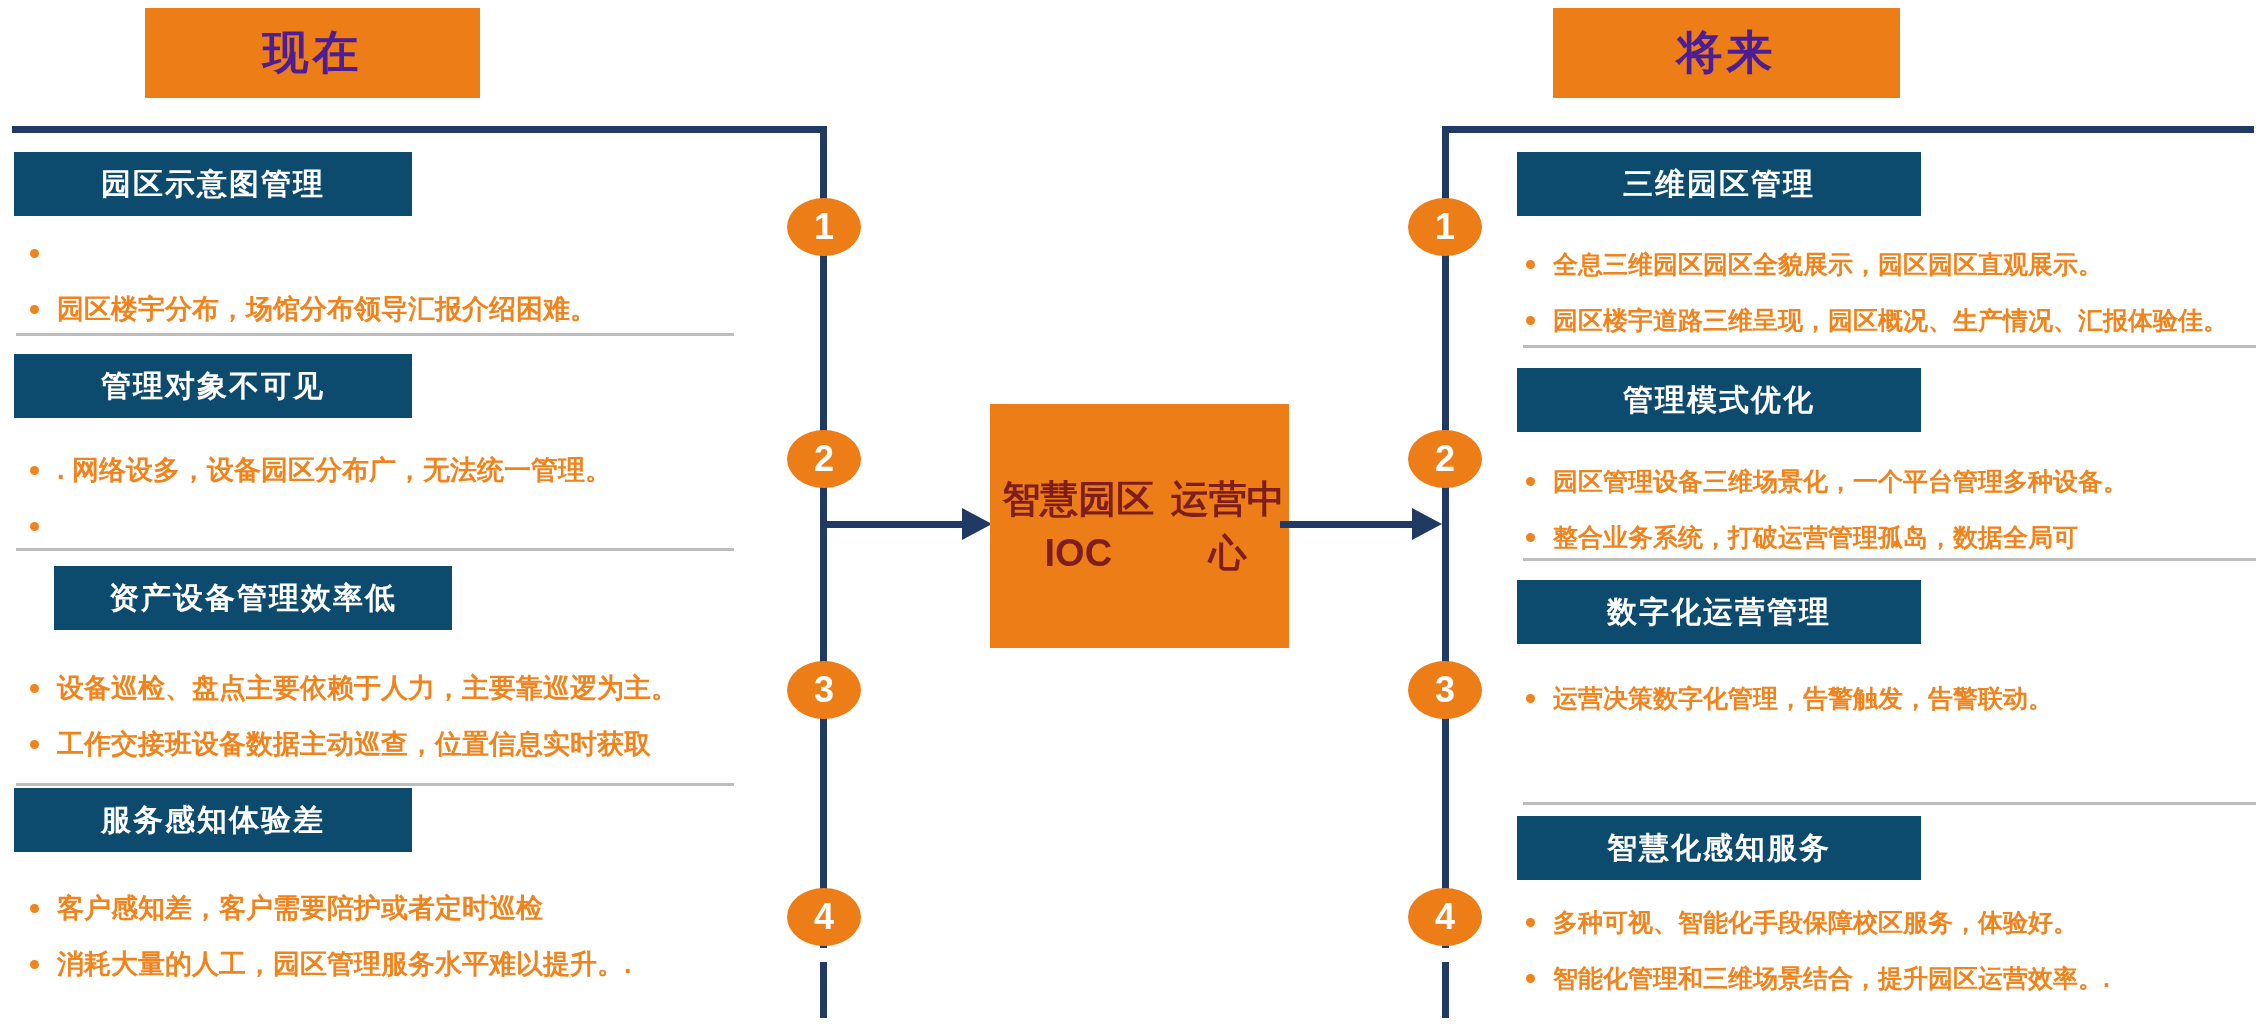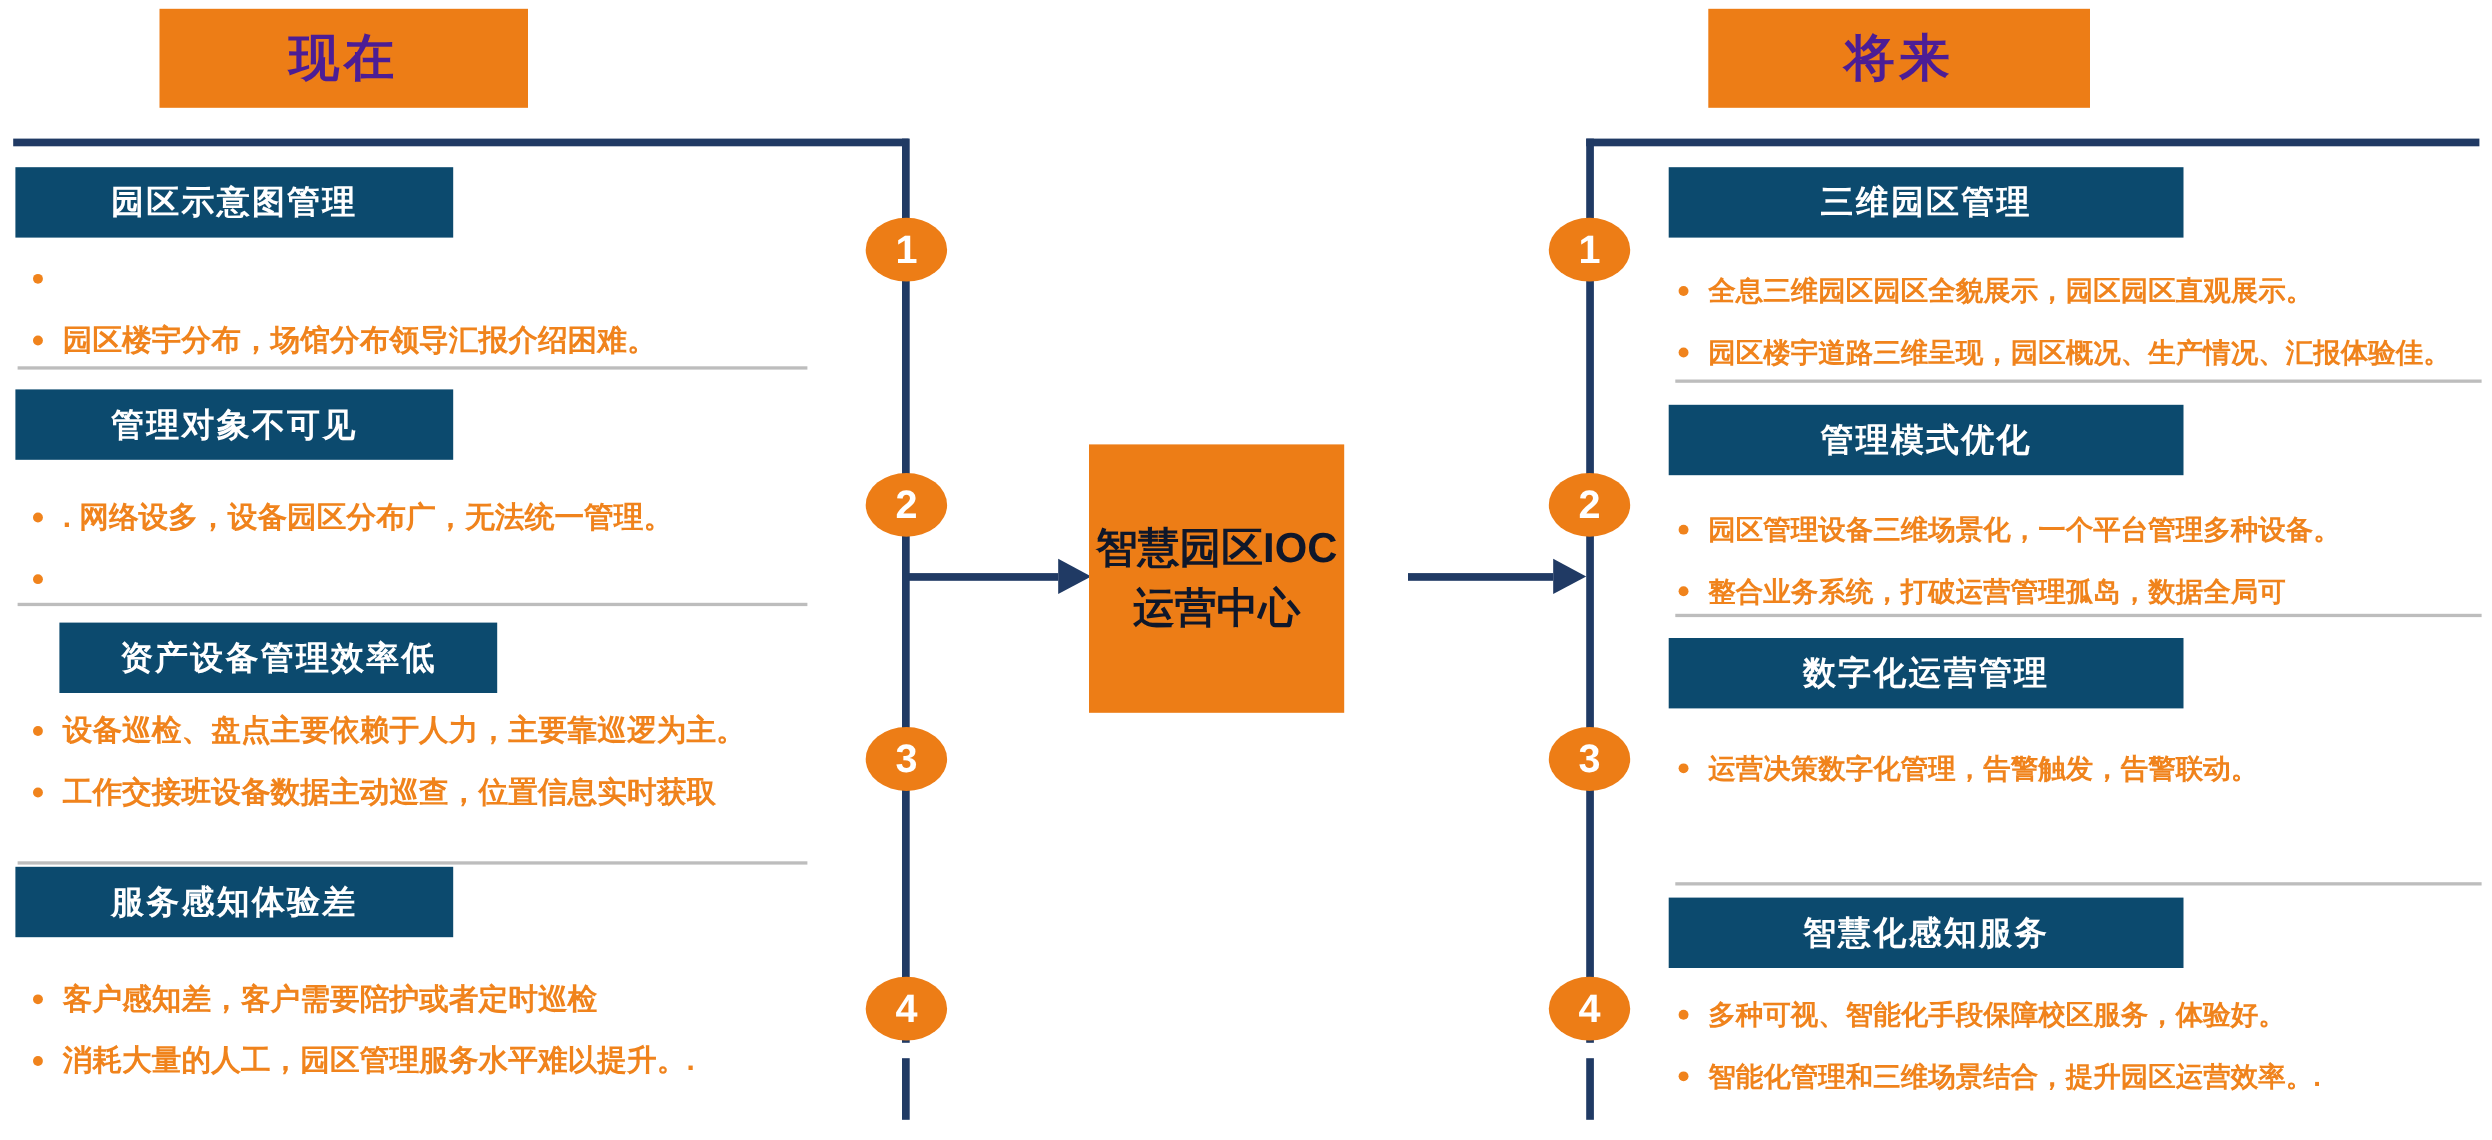--- a/index.html
+++ b/index.html
@@ -26,22 +26,22 @@
   
   .badge{
     position:absolute;width:74px;height:58px;border-radius:50%;
     background:#ED7D16;color:#fff;display:flex;align-items:center;justify-content:center;
     font-size:36px;
   }
   .bl{left:787px;} .br{left:1408px;}
   .row1{top:198px;} .row2{top:430px;} .row3{top:661px;} .row4{top:888px;}
   
   .center-box{
-    position:absolute;left:990px;top:404px;width:232px;height:244px;
-    background:#ED7D16;color:#0f172a;display:flex;flex-direction:column;
+    position:absolute;left:990px;top:404px;width:299px;height:244px;
+    background:#ED7D16;color:#7f1d1d;display:flex;flex-direction:row;
     align-items:center;justify-content:center;font-size:38px;line-height:54px;
     text-align:center;
   }
   
   .arrow-shaft{position:absolute;height:7px;background:#203A64;top:521px;}
   .shaft-l{left:826px;width:136px;}
   .shaft-r{left:1280px;width:132px;}
   .arrow-head{
     position:absolute;width:0;height:0;top:508px;
     border-top:16px solid transparent;border-bottom:16px solid transparent;
@@ -49,28 +49,28 @@
   }
   .head-l{left:962px;}
   .head-r{left:1412px;}
   
   .sec-title{
     position:absolute;background:#0c4a6e;color:#fff;height:64px;
     display:flex;align-items:center;justify-content:center;
     font-size:30px;letter-spacing:2px;
   }
   .sec-title.L{left:14px;width:398px;}
-  .sec-title.R{left:1517px;width:468px;}
+  .sec-title.R{left:1517px;width:404px;}
   .t-l1{top:152px;} .t-l2{top:354px;} .t-l3{top:566px;margin-left:40px;} .t-l4{top:788px;}
   .t-r1{top:152px;} .t-r2{top:368px;} .t-r3{top:580px;} .t-r4{top:816px;}
   
   .bullets{position:absolute;display:flex;flex-direction:column;}
   .bullets.L{left:30px;width:780px;}
   .bullets.R{left:1526px;width:730px;}
-  .b-l1{top:225px;} .b-l2{top:442px;} .b-l3{top:636px;} .b-l4{top:880px;}
+  .b-l1{top:225px;} .b-l2{top:442px;} .b-l3{top:660px;} .b-l4{top:880px;}
   .b-r1{top:236px;} .b-r2{top:453px;} .b-r3{top:670px;} .b-r4{top:894px;}
   .brow{display:flex;align-items:center;height:56px;color:#F0831C;}
   .bullets.L .brow{font-size:27px;}
   .bullets.R .brow{font-size:25px;}
   .dot{width:9px;height:9px;border-radius:50%;background:#F0831C;margin-right:18px;flex:none;}
   
   .divider{position:absolute;height:3px;background:#BDBDBD;}
   .divider.L{left:16px;width:718px;}
   .divider.R{left:1523px;width:733px;}
   .d-l1{top:333px;} .d-l2{top:548px;} .d-l3{top:783px;}

